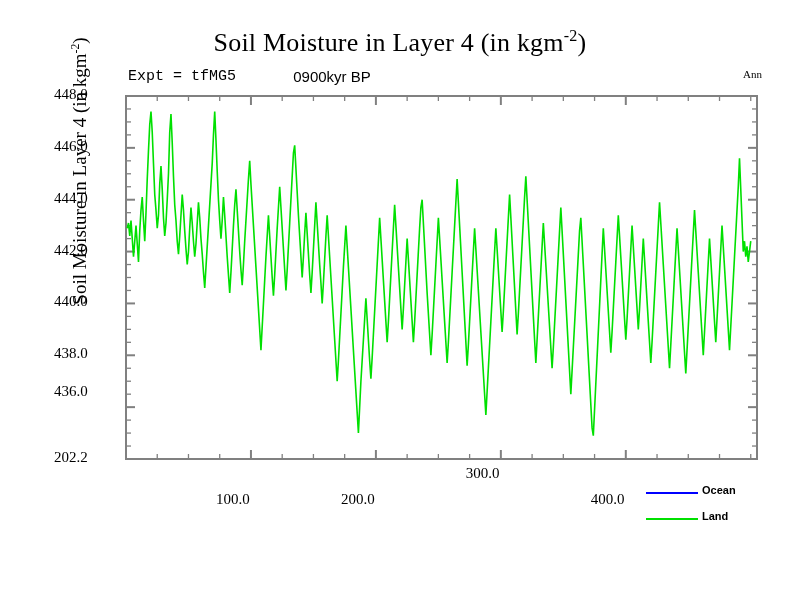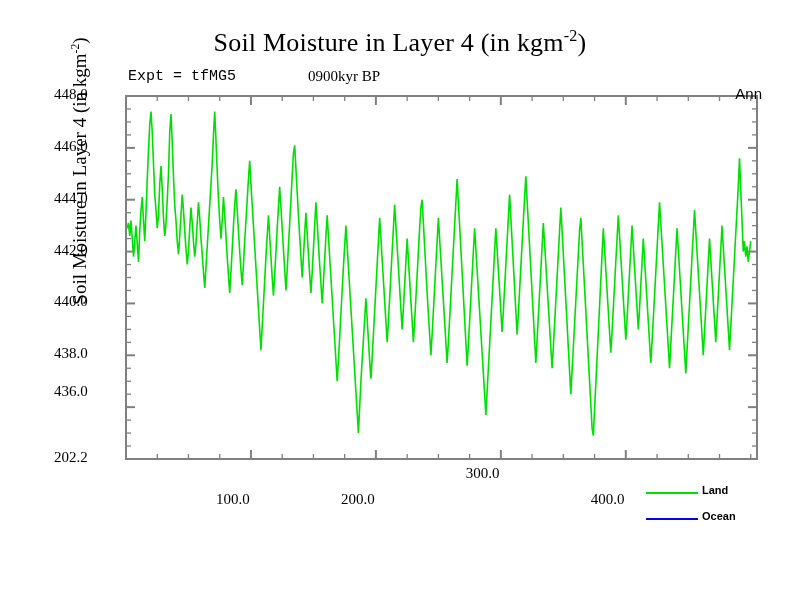--- a/index.html
+++ b/index.html
@@ -32,41 +32,40 @@
     letter-spacing: 0.2px;
     white-space: nowrap;
   }
   .chart-title sup {
     font-size: 0.62em;
     vertical-align: super;
     line-height: 0;
   }
   .subtitle {
     position: absolute;
-    left: 12px;
+    left: 0;
     top: 68px;
     width: 664px;
     text-align: center;
     font-size: 15px;
-    font-family: Liberation Serif, serif;
+    font-family: Liberation Sans, sans-serif;
   }
   .expt-label {
     position: absolute;
     left: 128px;
     top: 68px;
     font-size: 15px;
     font-family: Liberation Mono, monospace;
   }
   .ann-label {
     position: absolute;
     right: 38px;
     top: 68px;
-    font-size: 15px;
-    font-family: Liberation Sans, sans-serif;
-    margin-top: 17px;
+    font-size: 11px;
+    font-family: Liberation Serif, serif;
   }
   .xaxis-title {
     position: absolute;
     left: 126px;
     top: 480px;
     width: 632px;
     text-align: center;
     font-size: 19px;
     font-family: "Liberation Serif", serif;
   }
@@ -263,21 +262,21 @@
     </div>
   <div id="xtick-labels">
       <div class="tick-label xtick-label" style="left: 215.95px; top: 463px;">100.0</div>
       <div class="tick-label xtick-label" style="left: 340.901px; top: 463px;">200.0</div>
       <div class="tick-label xtick-label" style="left: 465.851px; top: 437px;">300.0</div>
       <div class="tick-label xtick-label" style="left: 590.802px; top: 463px;">400.0</div>
     </div>
 
   <div class="legend" id="legend">
       <div class="legend-row">
+        <div class="legend-swatch" style="background: rgb(0, 0, 255);"></div>
+        <div class="legend-text">Ocean</div>
+      </div>
+      <div class="legend-row">
         <div class="legend-swatch" style="background: rgb(0, 224, 0);"></div>
         <div class="legend-text">Land</div>
       </div>
-      <div class="legend-row">
-        <div class="legend-swatch" style="background: rgb(0, 0, 255);"></div>
-        <div class="legend-text">Ocean</div>
-      </div>
     </div>
 </div>
 
 </body></html>

